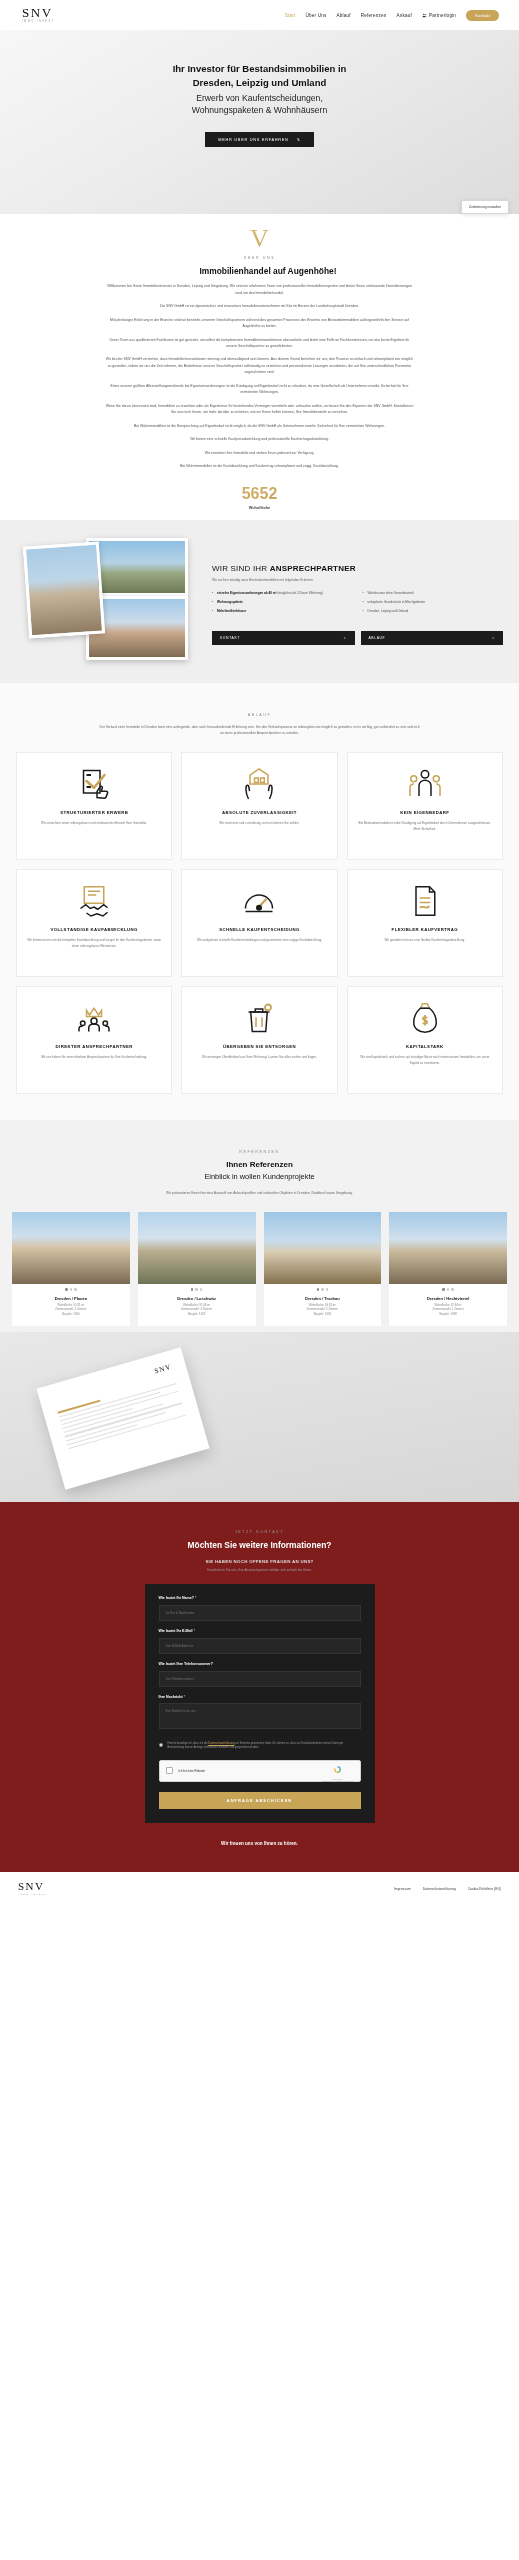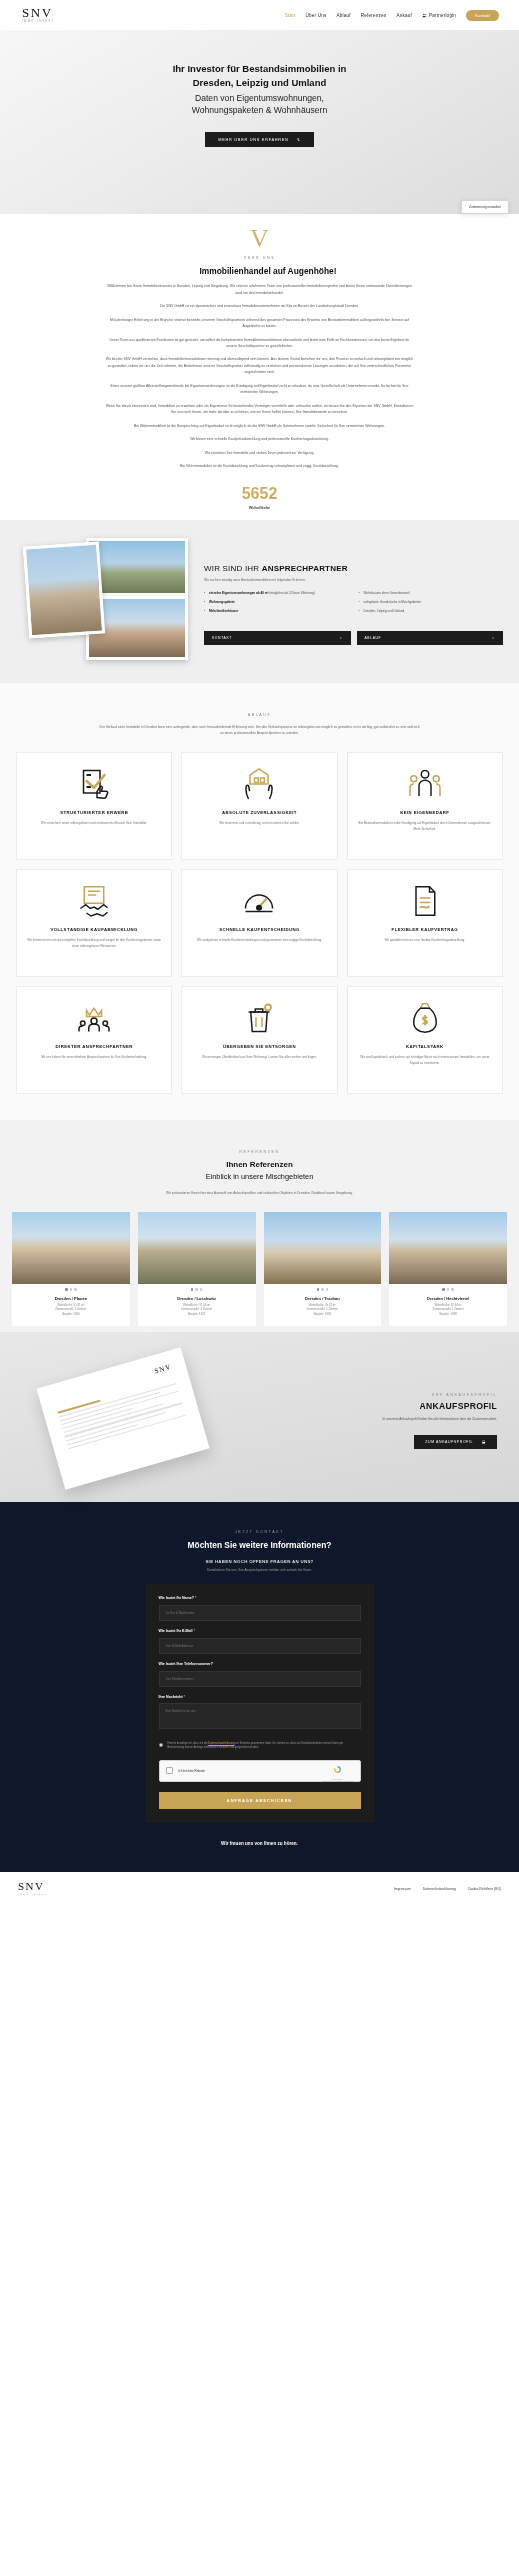--- a/index.html
+++ b/index.html
@@ -41,21 +41,21 @@
   .about h3{font-size:8.4px;font-weight:700;margin-top:6px;color:#111;padding-left:17px;}
   .about p{font-size:3.5px;line-height:1.85;color:#555;max-width:330px;margin:7px auto 0;padding:0 10px;}
 
   
   .counter{margin-top:16px;text-align:center;}
   .counter .num{font-size:16px;font-weight:700;line-height:1;
     background:linear-gradient(160deg,#e3ca93,#b8882f);-webkit-background-clip:text;background-clip:text;color:transparent;}
   .counter .lbl{font-size:3.8px;color:#444;margin-top:4px;font-weight:600;}
 
   
-  .partner{background:#efefef;padding:18px 0 20px;display:flex;gap:0;align-items:flex-start;}
+  .partner{background:#efefef;padding:18px 0 20px;display:flex;gap:8px;align-items:flex-start;}
   .partner-imgs{width:190px;position:relative;height:125px;flex:none;margin-left:14px;}
   .pimg{position:absolute;border:3px solid #fff;box-shadow:0 2px 6px rgba(0,0,0,.22);overflow:hidden;}
   .pimg canvas,.pimg .ph{width:100%;height:100%;display:block;}
   .pimg1{left:12px;top:6px;width:76px;height:92px;transform:rotate(-4deg);z-index:2;}
   .pimg2{left:72px;top:0px;width:102px;height:58px;z-index:1;}
   .pimg3{left:72px;top:58px;width:102px;height:64px;z-index:1;}
   .partner-txt{flex:1;padding-right:16px;padding-top:26px;}
   .partner-txt h3{font-size:8px;font-weight:400;color:#111;letter-spacing:.2px;}
   .partner-txt h3 b{font-weight:700;}
   .partner-txt .sub{font-size:3.3px;color:#666;margin-top:5px;}
@@ -105,21 +105,21 @@
   .paper2{position:absolute;left:24px;top:34px;width:120px;height:88px;background:#f4f4f4;
           transform:rotate(-24deg);box-shadow:0 4px 10px rgba(0,0,0,.12);z-index:-1;}
   .ankauf-txt{flex:1;text-align:right;padding-right:22px;}
   .ankauf-txt .eyebrow{text-align:right;}
   .ankauf-txt h3{font-size:8.6px;font-weight:700;color:#111;margin-top:4px;letter-spacing:.3px;}
   .ankauf-txt p{font-size:3.2px;line-height:1.8;color:#555;margin-top:6px;margin-left:auto;max-width:180px;}
   .ankauf-btn{margin-top:12px;background:#1c1c1c;color:#fff;border:none;font-size:3.5px;letter-spacing:.6px;
               padding:5px 11px;display:inline-flex;align-items:center;gap:9px;cursor:pointer;}
 
   
-  .kontakt{background:#0f172a;padding:20px 8px 26px;text-align:center;color:#fff;}
+  .kontakt{background:#7f1d1d;padding:20px 8px 26px;text-align:center;color:#fff;}
   .kontakt .eyebrow{color:#999;}
   .kontakt h3{font-size:8.4px;font-weight:700;margin-top:6px;}
   .kontakt .sub1{font-size:4.4px;font-weight:700;color:#ddd;margin-top:9px;letter-spacing:.3px;}
   .kontakt .sub2{font-size:3.2px;color:#9a9a9a;margin-top:4px;}
   .form{width:230px;margin:12px auto 0;background:#1c1c1c;padding:12px 14px 14px;text-align:left;}
   .fl{font-size:3.6px;font-weight:700;color:#fff;display:block;margin-top:8px;}
   .fl:first-child{margin-top:0;}
   .fl .req{color:#c8a457;}
   .fi{width:100%;margin-top:4px;background:#262626;border:1px solid #333;color:#8a8a8a;font-size:3.2px;
       padding:5px 6px;font-family:inherit;}
@@ -183,21 +183,21 @@
       <button class="btn-kontakt">Kontakt</button>
     </nav>
   </div>
 
   <section class="hero">
     <h1>
       <span>Ihr Investor für Bestandsimmobilien in</span><br>
       <span>Dresden, Leipzig und Umland</span>
     </h1>
     <h2>
-      <span>Daten von Eigentumswohnungen,</span><br>
+      <span>Erwerb von Kaufentscheidungen,</span><br>
       <span>Wohnungspaketen &amp; Wohnhäusern</span>
     </h2>
     <button class="hero-btn">
       <span>MEHR ÜBER UNS ERFAHREN</span>
       <span class="arr">↯</span>
     </button>
   </section>
 
   <section class="about">
     <div class="vmark">V</div>
@@ -386,21 +386,21 @@
         <p>Wir sind kapitalstark und suchen auf ständiger Basis nach interessanten Immobilien, um unser Kapital zu investieren.</p>
       </div>
 
     </div>
   </section>
 
   <section class="refs">
     <div class="eyebrow">REFERENZEN</div>
     <h3>
       <span>Ihnen Referenzen</span>
-      <span class="thin">Einblick in unsere Mischgebieten</span>
+      <span class="thin">Einblick in wollen Kundenprojekte</span>
     </h3>
     <p>Wir präsentieren Ihnen hier eine Auswahl von Ankaufsprofilen und verkauften Objekten in Dresden, Radebeul sowie Umgebung.</p>
     <div class="gal">
 
       <div class="gcard">
         <div class="gimg sk4"></div>
         <div class="dots">
             <i class="on"></i>
             <i></i>
             <i></i>
@@ -463,29 +463,20 @@
           <div class="pline m"></div>
           <div class="pline l"></div>
         <div class="pline s"></div>
           <div class="pline m"></div>
           <div class="pline l"></div>
         <div class="pline m"></div>
           <div class="pline s"></div>
           <div class="pline l"></div>
       </div>
     </div>
-    <div class="ankauf-txt">
-      <div class="eyebrow">SNV ANKAUFSPROFIL</div>
-      <h3>ANKAUFSPROFIL</h3>
-      <p>In unserem Ankaufsprofil finden Sie alle Informationen über die Zusammenarbeit.</p>
-      <button class="ankauf-btn">
-        <span>ZUM ANKAUFSPROFIL</span>
-        <span>⬓</span>
-      </button>
-    </div>
   </section>
 
   <section class="kontakt">
     <div class="eyebrow">JETZT KONTAKT</div>
     <h3>Möchten Sie weitere Informationen?</h3>
     <div class="sub1">SIE HABEN NOCH OFFENE FRAGEN AN UNS?</div>
     <div class="sub2">Kontaktieren Sie uns, Ihre Ansprechpartner melden sich zeitnah bei Ihnen.</div>
 
     <form class="form">
       <label class="fl"><span>Wie lautet Ihr Name?</span> <span class="req">*</span></label>

